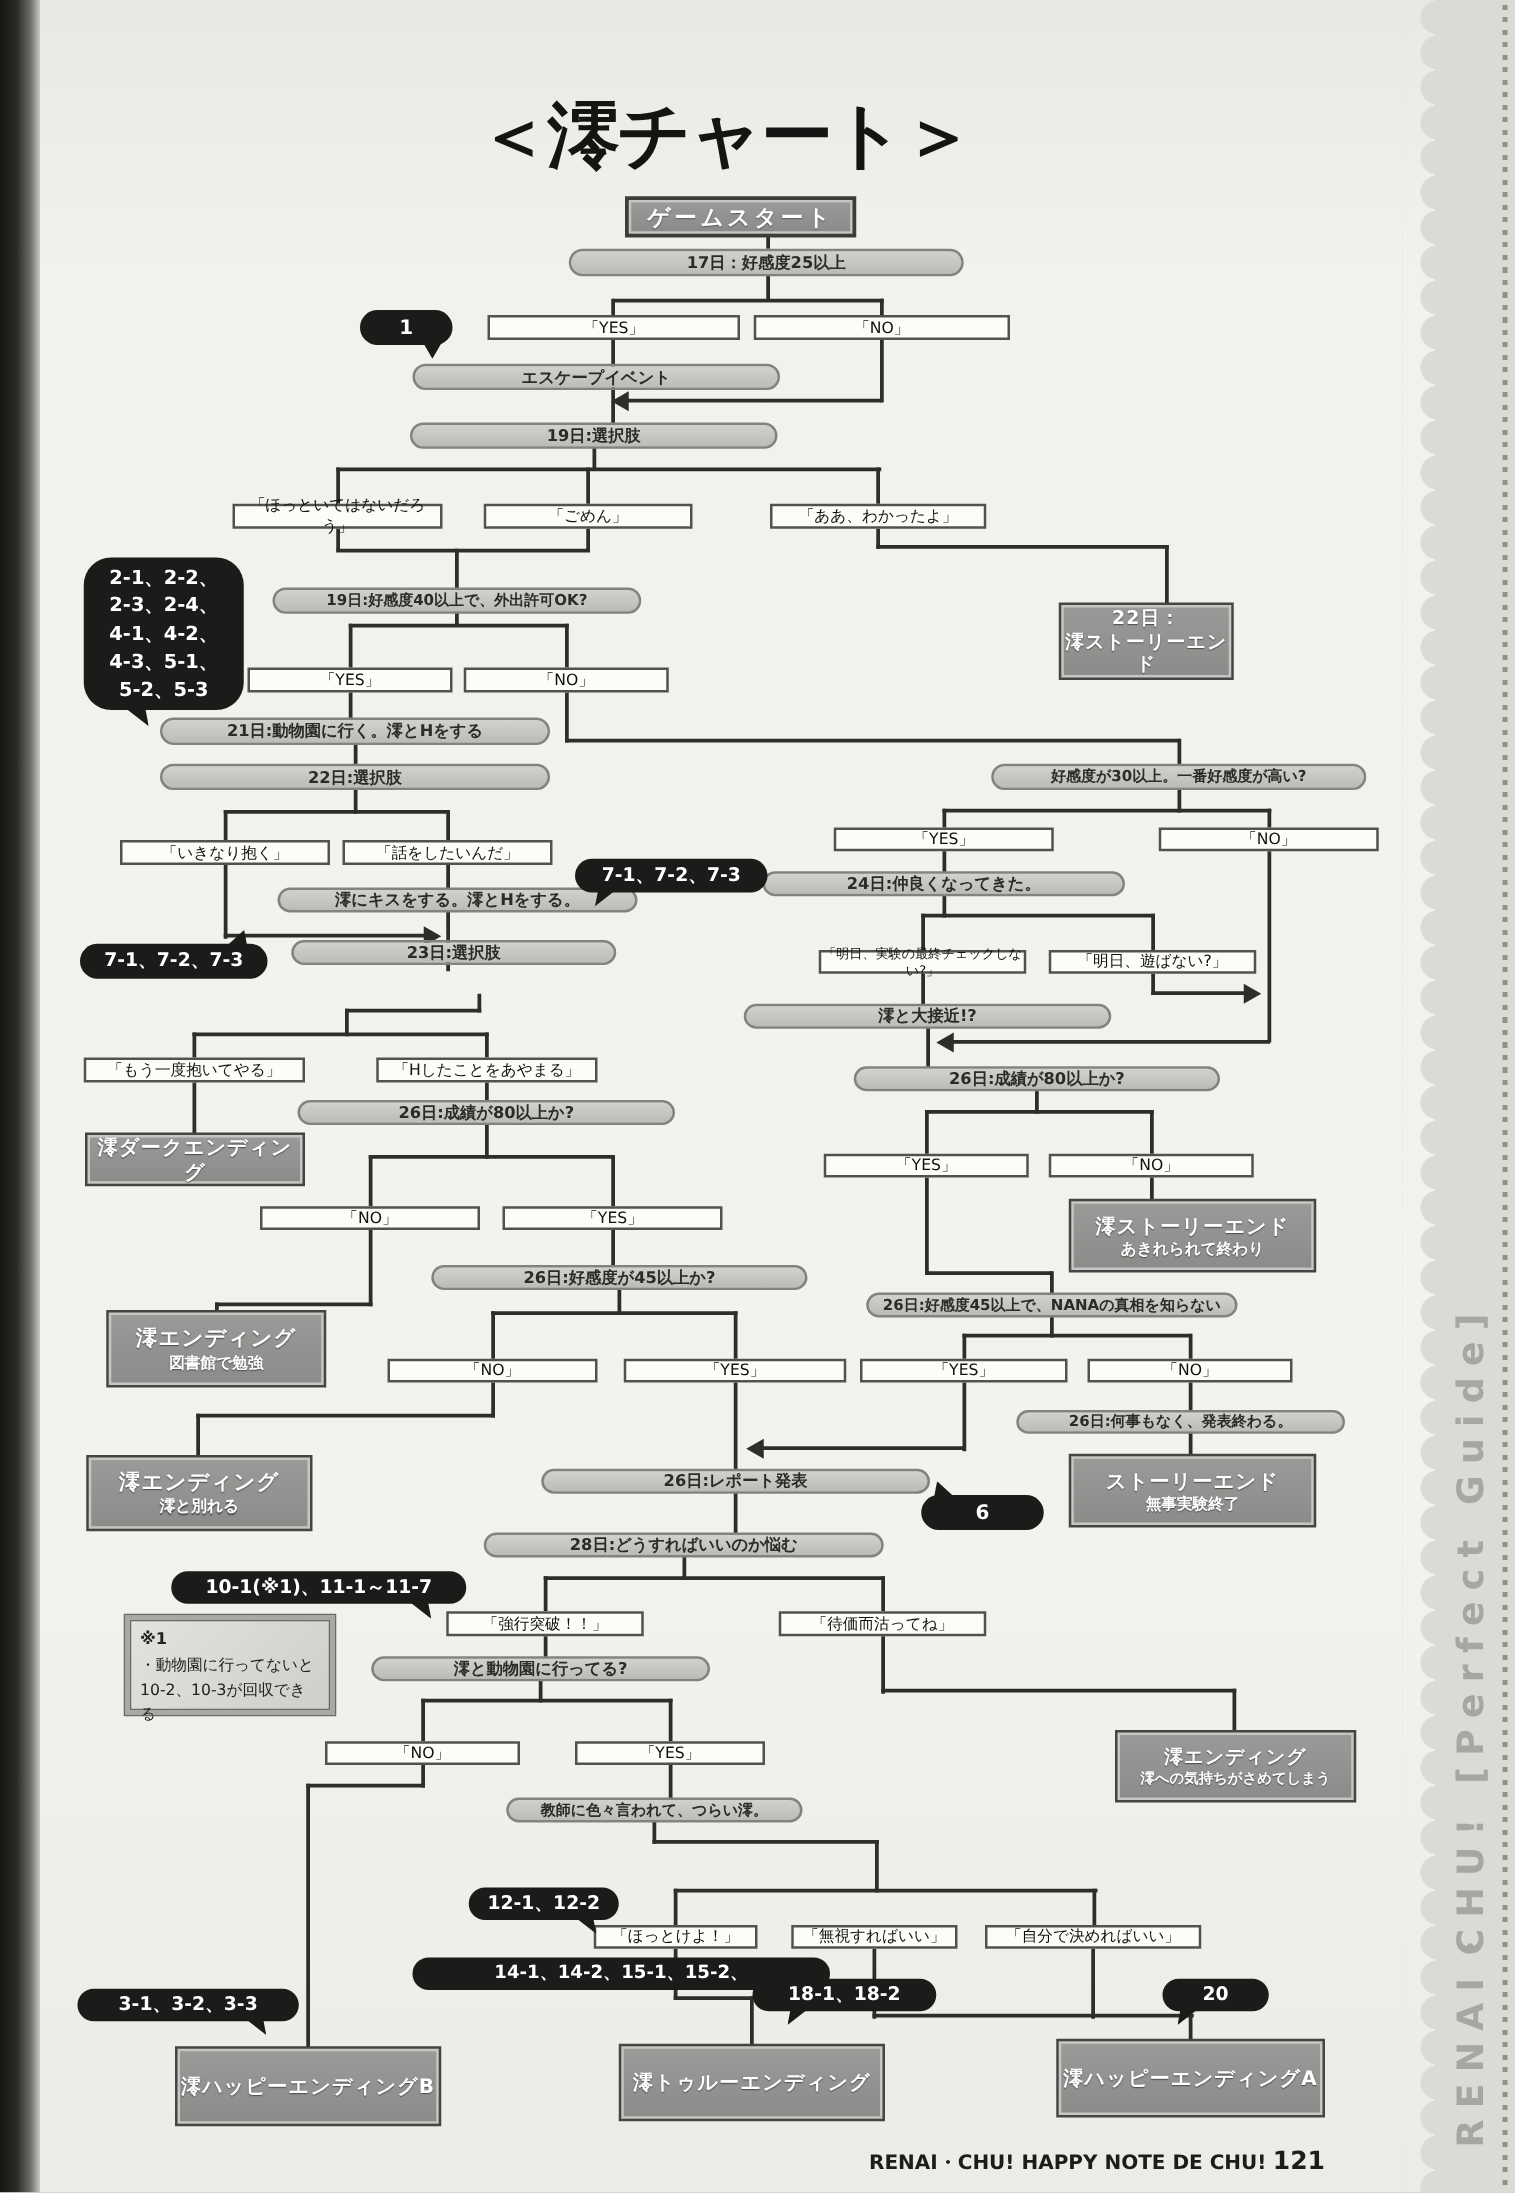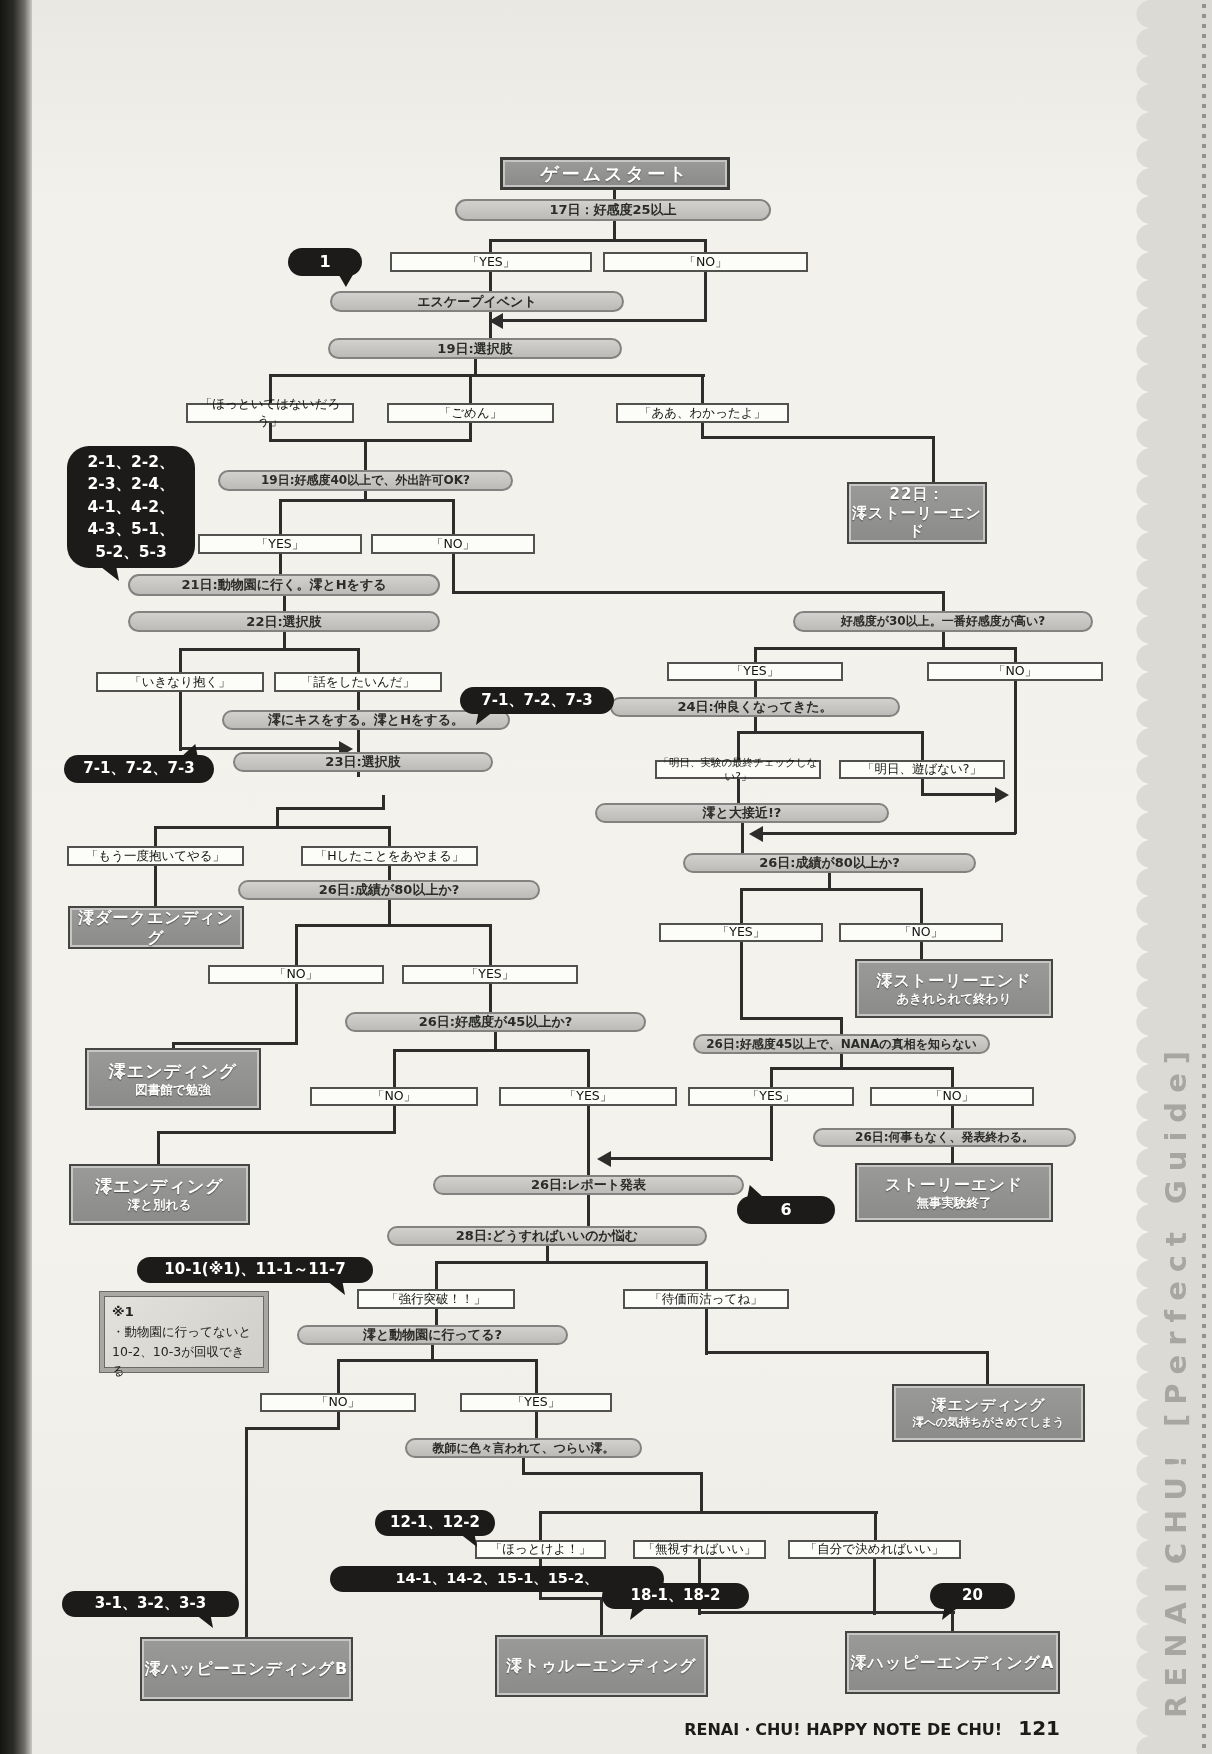--- a/index.html
+++ b/index.html
@@ -14,21 +14,21 @@
     background-size:28px 28px;background-repeat:repeat-y;}
   .side-dots{position:absolute;left:1202px;top:4px;width:4px;height:1746px;
     background:repeating-linear-gradient(180deg,#92918c 0 4px,rgba(0,0,0,0) 4px 10px);}
   .side-text{position:absolute;top:548px;left:1156px;height:1170px;width:40px;
     writing-mode:vertical-rl;transform:rotate(180deg);white-space:nowrap;
     font-weight:bold;font-size:29px;letter-spacing:9px;color:#a7a6a1;}
   .title{position:absolute;left:300px;top:70px;width:560px;text-align:center;
     font-size:58px;font-weight:900;letter-spacing:-2px;color:#141412;}
   .footer{position:absolute;left:540px;top:1716px;width:520px;text-align:right;color:#1c1c1a;}
   .footer .f-main{font-size:16px;font-weight:900;letter-spacing:0;}
-  .footer .f-page{font-size:20px;font-weight:900;margin-left:11px;}
+  .footer .f-page{font-size:20px;font-weight:900;margin-left:0;}
   
   .ln-v,.ln-h{position:absolute;background:#2e2d2b;}
   .ln-v{width:3px;} .ln-h{height:3px;}
   .arr{position:absolute;width:0;height:0;border-top:8px solid rgba(0,0,0,0);border-bottom:8px solid rgba(0,0,0,0);}
   .arr-l{border-right:14px solid #2e2d2b;}
   .arr-r{border-left:14px solid #2e2d2b;}
   
   .node{position:absolute;display:flex;align-items:center;justify-content:center;box-sizing:border-box;text-align:center;}
   .startbox{background:linear-gradient(#9b9b99,#8a8a88);border:3px solid #3c3c3a;color:#fff;
     font-size:18px;font-weight:bold;letter-spacing:3px;box-shadow:inset 0 0 0 2px #c4c4c2;text-shadow:0 1px 1px #555;}
@@ -53,20 +53,21 @@
 </head>
 <body>
 
 <div class="page">
   <div class="gutter"></div>
   <div class="sidebar-band"></div>
   <div class="scallops"></div>
   <div class="side-dots"></div>
   <div class="side-text">RENAI・CHU! [Perfect Guide]</div>
 
+  <div class="title">＜澪チャート＞</div>
 
   <div class="wires">
     <i class="ln-v" style="left:613px;top:188px;height:11px"></i>
     <i class="ln-v" style="left:613px;top:220px;height:21px"></i>
     <i class="ln-h" style="left:490px;top:239px;width:217px"></i>
     <i class="ln-v" style="left:489px;top:239px;height:14px"></i>
     <i class="ln-v" style="left:704px;top:239px;height:14px"></i>
     <i class="ln-v" style="left:489px;top:271px;height:68px"></i>
     <i class="ln-v" style="left:704px;top:271px;height:51px"></i>
     <i class="ln-h" style="left:502px;top:319px;width:203px"></i>
@@ -184,21 +185,21 @@
     <i class="ln-h" style="left:770px;top:1067px;width:183px"></i>
     <i class="ln-v" style="left:770px;top:1067px;height:21px"></i>
     <i class="ln-v" style="left:951px;top:1067px;height:21px"></i>
     <i class="ln-v" style="left:951px;top:1105px;height:24px"></i>
     <i class="ln-v" style="left:951px;top:1146px;height:18px"></i>
     <i class="ln-v" style="left:770px;top:1105px;height:56px"></i>
     <i class="ln-h" style="left:610px;top:1157px;width:162px"></i>
     <i class="arr arr-l" style="left:597px;top:1151px"></i>
   </div>
 
-  <div class="node startbox" style="left:500px;top:157px;width:230px;height:33px">ゲームスタート</div>
+  <div class="node startbox" style="left:500px;top:157px;width:185px;height:33px">ゲームスタート</div>
   <div class="node pill" style="left:455px;top:199px;width:316px;height:22px">17日：好感度25以上</div>
   <div class="node choice" style="left:390px;top:252px;width:202px;height:20px">「YES」</div>
   <div class="node choice" style="left:603px;top:252px;width:205px;height:20px">「NO」</div>
   <div class="node pill" style="left:330px;top:291px;width:294px;height:21px">エスケープイベント</div>
   <div class="node pill" style="left:328px;top:338px;width:294px;height:21px">19日:選択肢</div>
   <div class="node choice" style="left:186px;top:403px;width:168px;height:20px">「ほっといてはないだろう」</div>
   <div class="node choice" style="left:387px;top:403px;width:167px;height:20px">「ごめん」</div>
   <div class="node choice" style="left:616px;top:403px;width:173px;height:20px">「ああ、わかったよ」</div>
   <div class="node pill small" style="left:218px;top:470px;width:295px;height:21px">19日:好感度40以上で、外出許可OK?</div>
   <div class="node choice" style="left:198px;top:534px;width:164px;height:20px">「YES」</div>

